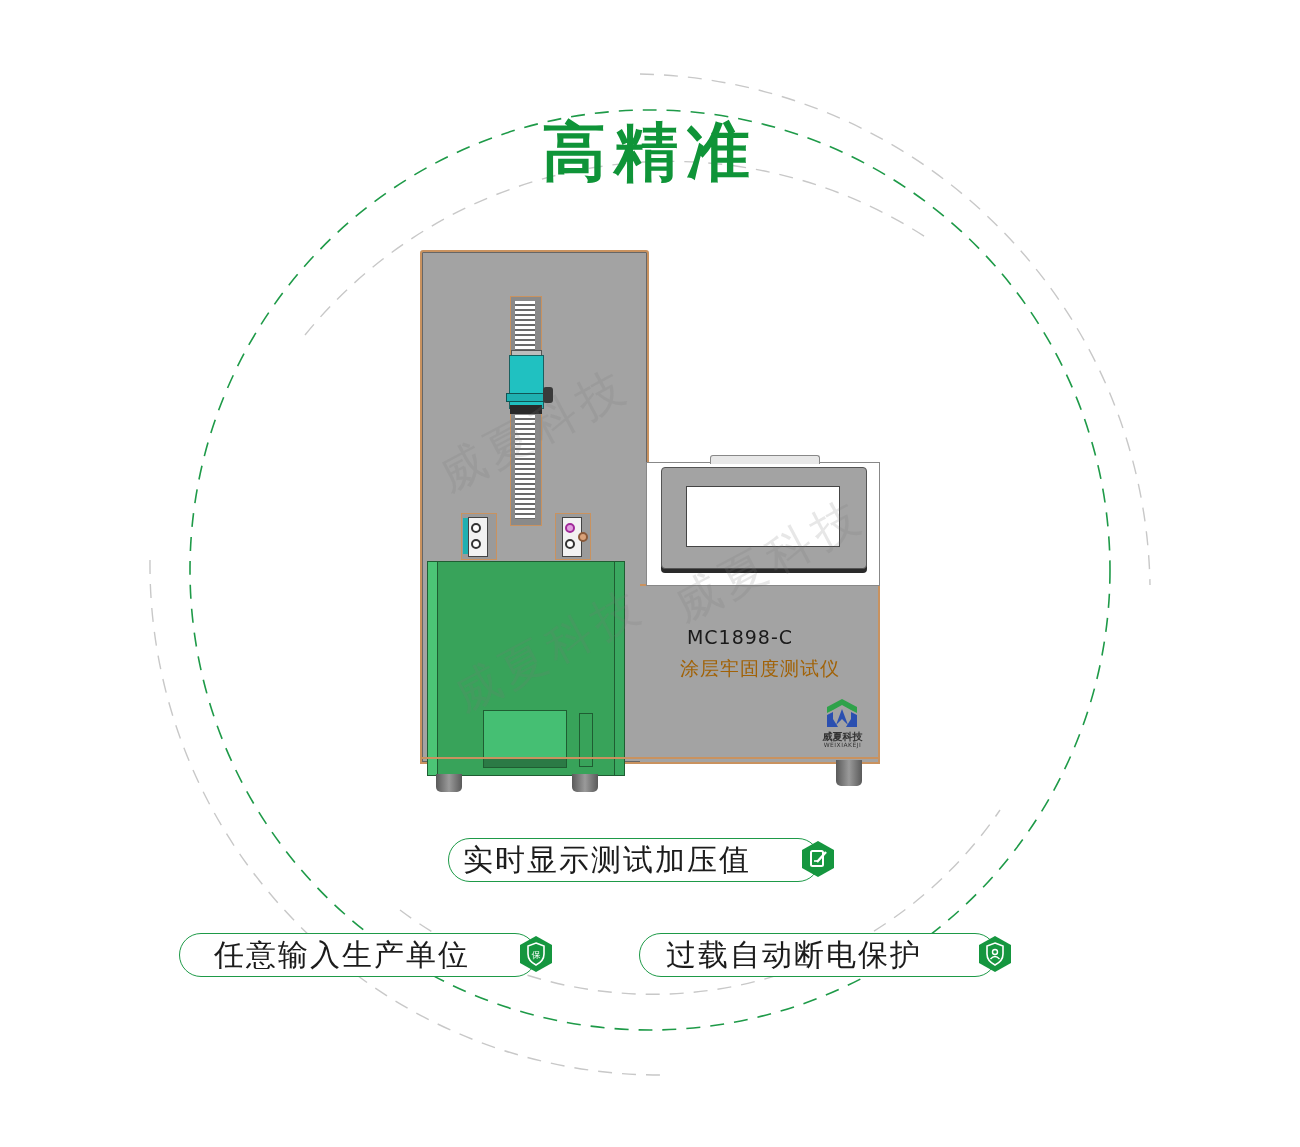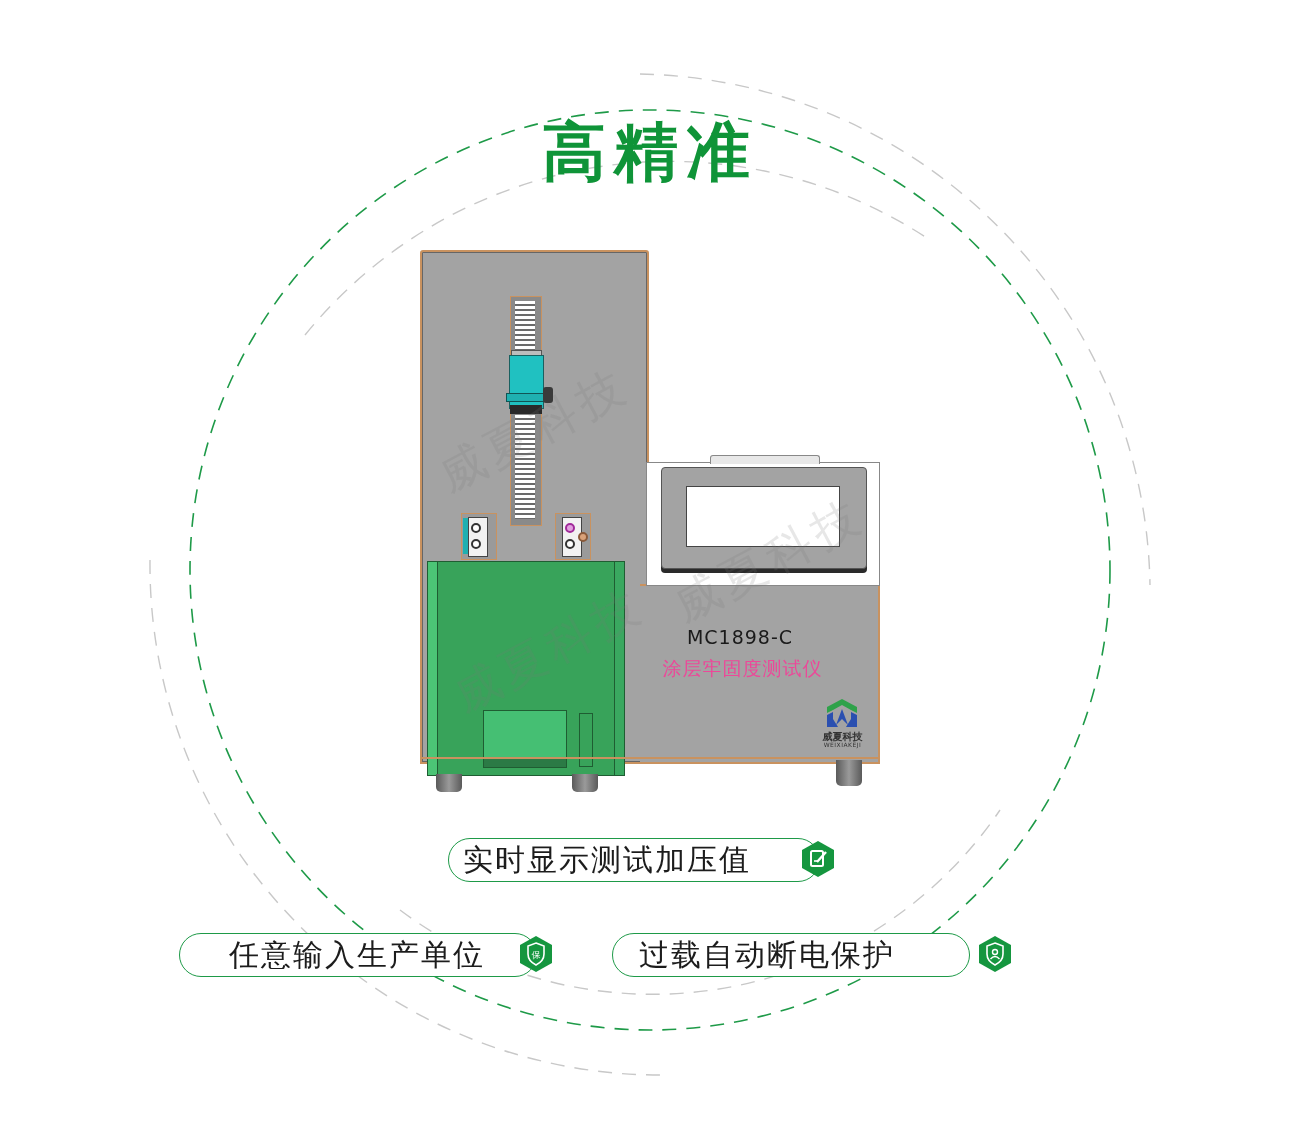--- a/index.html
+++ b/index.html
@@ -26,21 +26,21 @@
   .clamp .side { position:absolute; top:4px; width:5px; height:36px; background:#1fb0b0; }
   .green-box { position:absolute; left:427px; top:561px; width:196px; height:213px; background:#38a35a; border:1px solid #1f5d32; }
   .green-box .edge-l { position:absolute; left:0; top:0; width:9px; height:100%; background:#4cc576; border-right:1px solid #1f5d32; }
   .green-box .edge-r { position:absolute; right:0; top:0; width:9px; height:100%; background:#3aa860; border-left:1px solid #1f5d32; }
   .green-box .door { position:absolute; left:55px; top:148px; width:82px; height:48px; background:#45bf73; border:1.5px solid #1f5d32; }
   .green-box .door-slot { position:absolute; left:55px; top:196px; width:82px; height:8px; background:#2b7a45; border:1.5px solid #1f5d32; }
   .green-box .handle { position:absolute; left:151px; top:151px; width:12px; height:52px; border:1.5px solid #1f5d32; background:#38a35a; }
   .base-line { position:absolute; left:420px; top:757px; width:460px; height:2px; background:#c9925f; }
   .foot { position:absolute; width:26px; height:18px; background:linear-gradient(90deg,#5a5a5a,#9a9a9a,#5a5a5a); border-radius:0 0 5px 5px; }
   .model { position:absolute; left:650px; top:626px; width:180px; text-align:center; font-size:19px; color:#1a1a1a; letter-spacing:1px; }
-  .model-name { position:absolute; left:645px; top:656px; width:195px; text-align:center; font-size:19px; color:#ec4899; letter-spacing:1px; }
+  .model-name { position:absolute; left:645px; top:656px; width:195px; text-align:right; font-size:19px; color:#a16207; letter-spacing:1px; }
   .logo { position:absolute; left:823px; top:697px; width:38px; height:46px; }
   .logo-cn { position:absolute; left:815px; top:730px; width:55px; text-align:center; font-size:10px; color:#333; font-weight:bold; }
   .logo-en { position:absolute; left:815px; top:741px; width:55px; text-align:center; font-size:6px; color:#333; letter-spacing:0.5px; }
   .watermark { position:absolute; font-size:46px; color:rgba(120,120,120,0.18); transform:rotate(-28deg); white-space:nowrap; letter-spacing:6px; }
   
   .pill { position:absolute; height:44px; border:1.5px solid #1e9a48; border-radius:24px; background:#fff; box-sizing:border-box; display:flex; align-items:center; }
   .pill .pill-text { font-size:30px; color:#1c1c1c; letter-spacing:2px; white-space:nowrap; }
   .hex { position:absolute; width:34px; height:38px; }
 </style>
 </head>
@@ -125,29 +125,29 @@
   <span class="pill-text" style="margin-left:14px;font-family:Liberation Serif, serif;">实时显示测试加压值</span>
 </div>
 <svg class="hex" style="left:801px;top:840px;" viewBox="0 0 34 38">
   <polygon points="17,1 33,10 33,28 17,37 1,28 1,10" fill="#15963f"></polygon>
   <rect x="10" y="11" width="12" height="15" rx="1.5" fill="none" stroke="#fff" stroke-width="2"></rect>
   <line x1="13" y1="21" x2="17" y2="21" stroke="#fff" stroke-width="1.6"></line>
   <line x1="16" y1="22" x2="25" y2="12" stroke="#fff" stroke-width="2.4"></line>
 </svg>
 
 <div class="pill" style="left:179px;top:933px;width:358px;">
-  <span class="pill-text" style="margin-left:49px;">任意输入生产单位</span>
+  <span class="pill-text" style="margin-left:34px;">任意输入生产单位</span>
 </div>
 <svg class="hex" style="left:519px;top:935px;" viewBox="0 0 34 38">
   <polygon points="17,1 33,10 33,28 17,37 1,28 1,10" fill="#15963f"></polygon>
   <path d="M17 8 L25 11 L25 19 Q25 26 17 30 Q9 26 9 19 L9 11 Z" fill="none" stroke="#fff" stroke-width="1.6"></path>
   <text x="17" y="23" text-anchor="middle" font-size="9" fill="#fff" font-family="DejaVu Sans, sans-serif">保</text>
 </svg>
 
-<div class="pill" style="left:612px;top:933px;width:358px;">
+<div class="pill" style="left:639px;top:933px;width:358px;">
   <span class="pill-text" style="margin-left:26px;">过载自动断电保护</span>
 </div>
 <svg class="hex" style="left:978px;top:935px;" viewBox="0 0 34 38">
   <polygon points="17,1 33,10 33,28 17,37 1,28 1,10" fill="#15963f"></polygon>
   <path d="M17 8 L25 11 L25 19 Q25 26 17 30 Q9 26 9 19 L9 11 Z" fill="none" stroke="#fff" stroke-width="1.6"></path>
   <circle cx="17" cy="17" r="2.5" fill="none" stroke="#fff" stroke-width="1.4"></circle>
   <path d="M12.5 24 Q17 19 21.5 24" fill="none" stroke="#fff" stroke-width="1.4"></path>
 </svg>
 
 </body></html>

